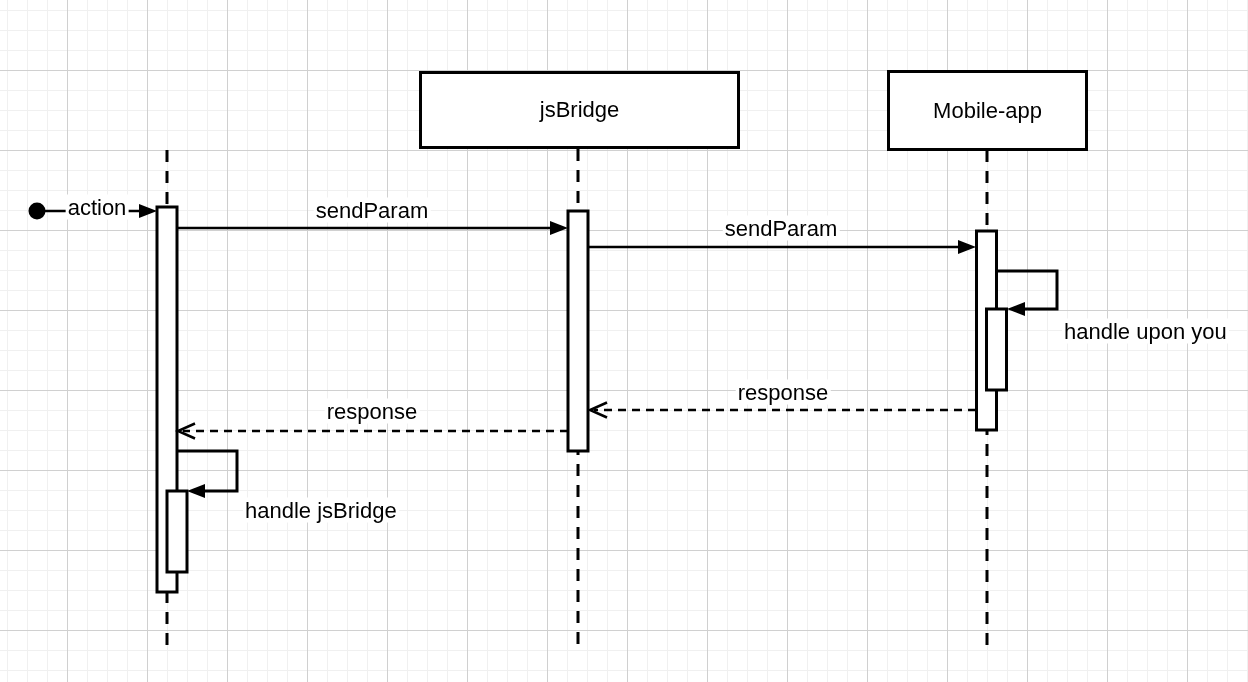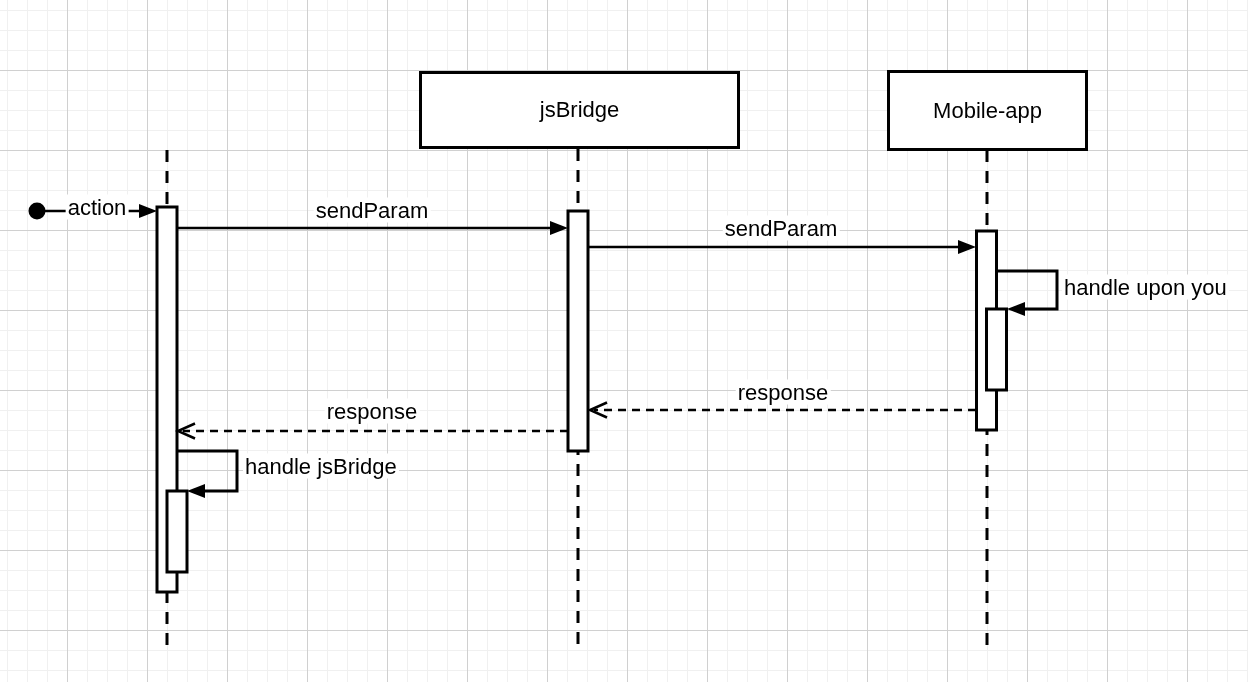--- a/index.html
+++ b/index.html
@@ -24,21 +24,21 @@
     position: absolute; box-sizing: border-box;
     border: 3px solid #000; background: #fff;
     display: flex; flex-direction: column; align-items: center; justify-content: center;
     font-size: 22px; line-height: 28px; text-align: center; white-space: nowrap;
   }
   .label {
     position: absolute; font-size: 22px; line-height: 25px;
     white-space: nowrap; background: #fff; padding: 0 2px;
   }
   .label.center { transform: translate(-50%, -50%); }
-  .label.left   { transform: translateY(-50%); }
+  .label.left   { transform: translateY(-50%); margin-top: 44px; }
 </style>
 </head>
 <body>
 
 <div class="canvas" style="--bg: #ffffff; --grid-major: #d0d0d0; --grid-minor: #f0f0f0;">
 
   <svg class="wires" width="1248" height="682" viewBox="0 0 1248 682">
 
     <line x1="167" y1="150" x2="167" y2="648" stroke="#000" stroke-width="3" stroke-dasharray="12 9"></line>
     <line x1="578" y1="149" x2="578" y2="648" stroke="#000" stroke-width="3" stroke-dasharray="12 9"></line>

